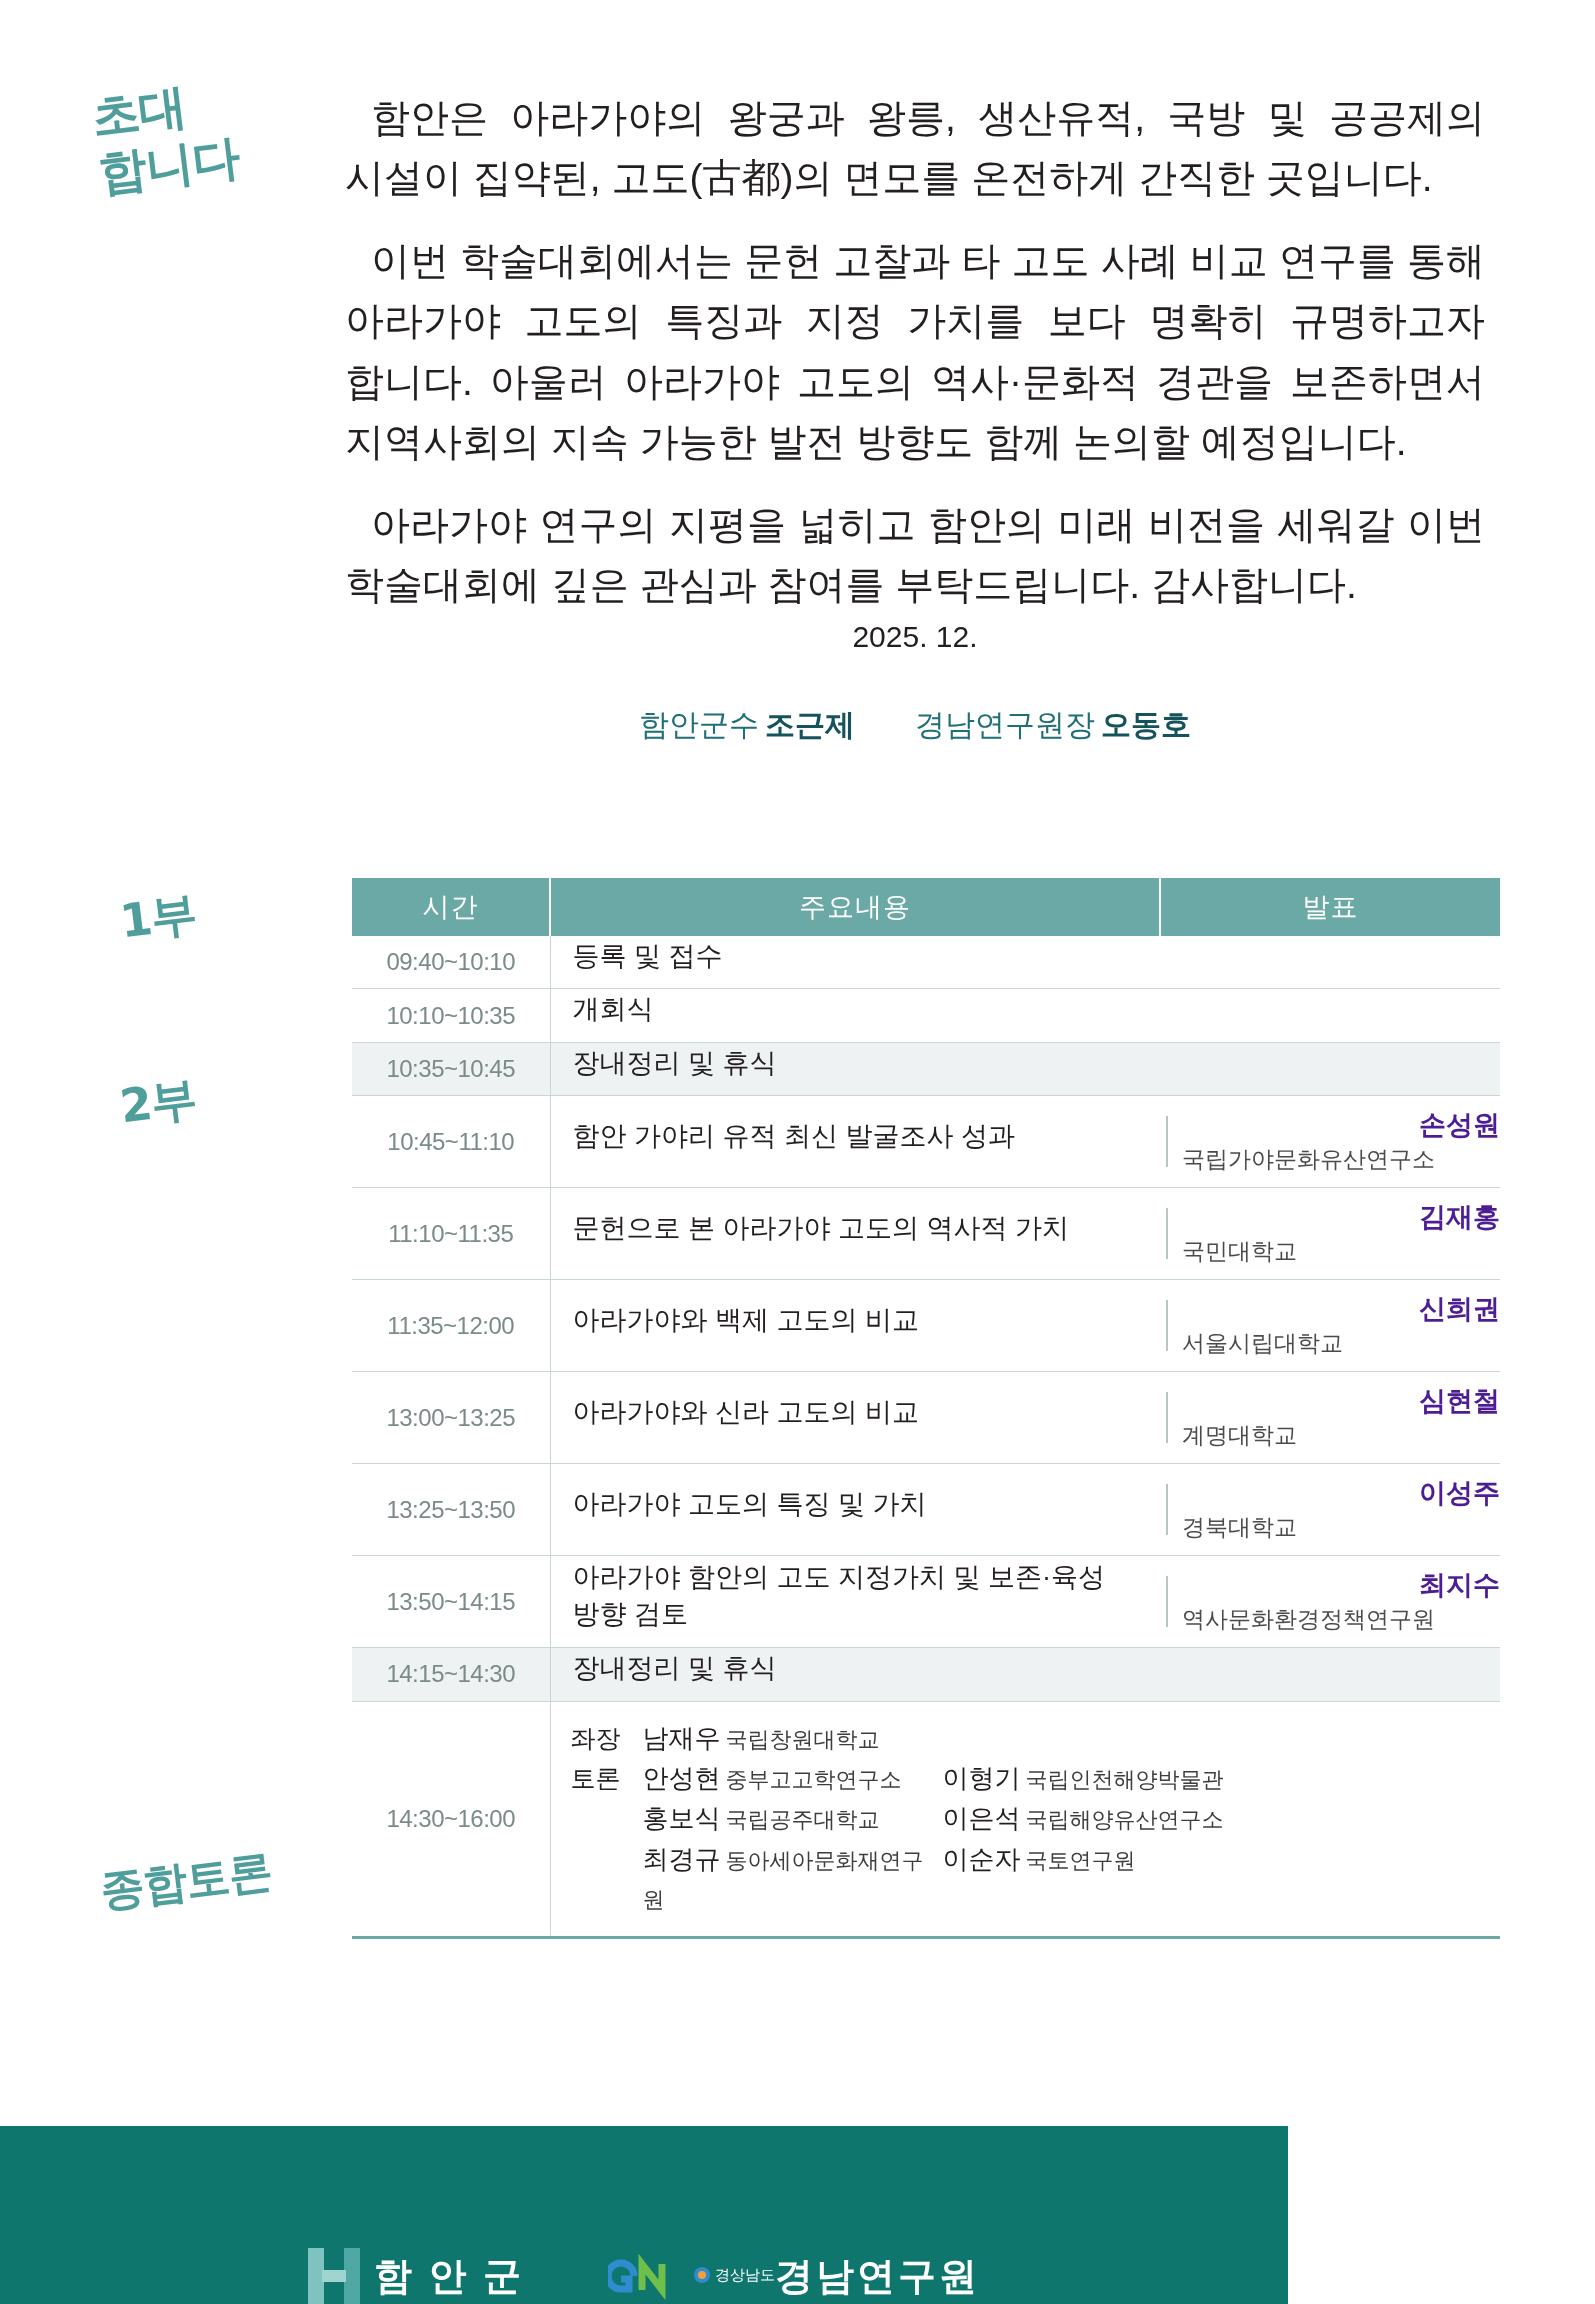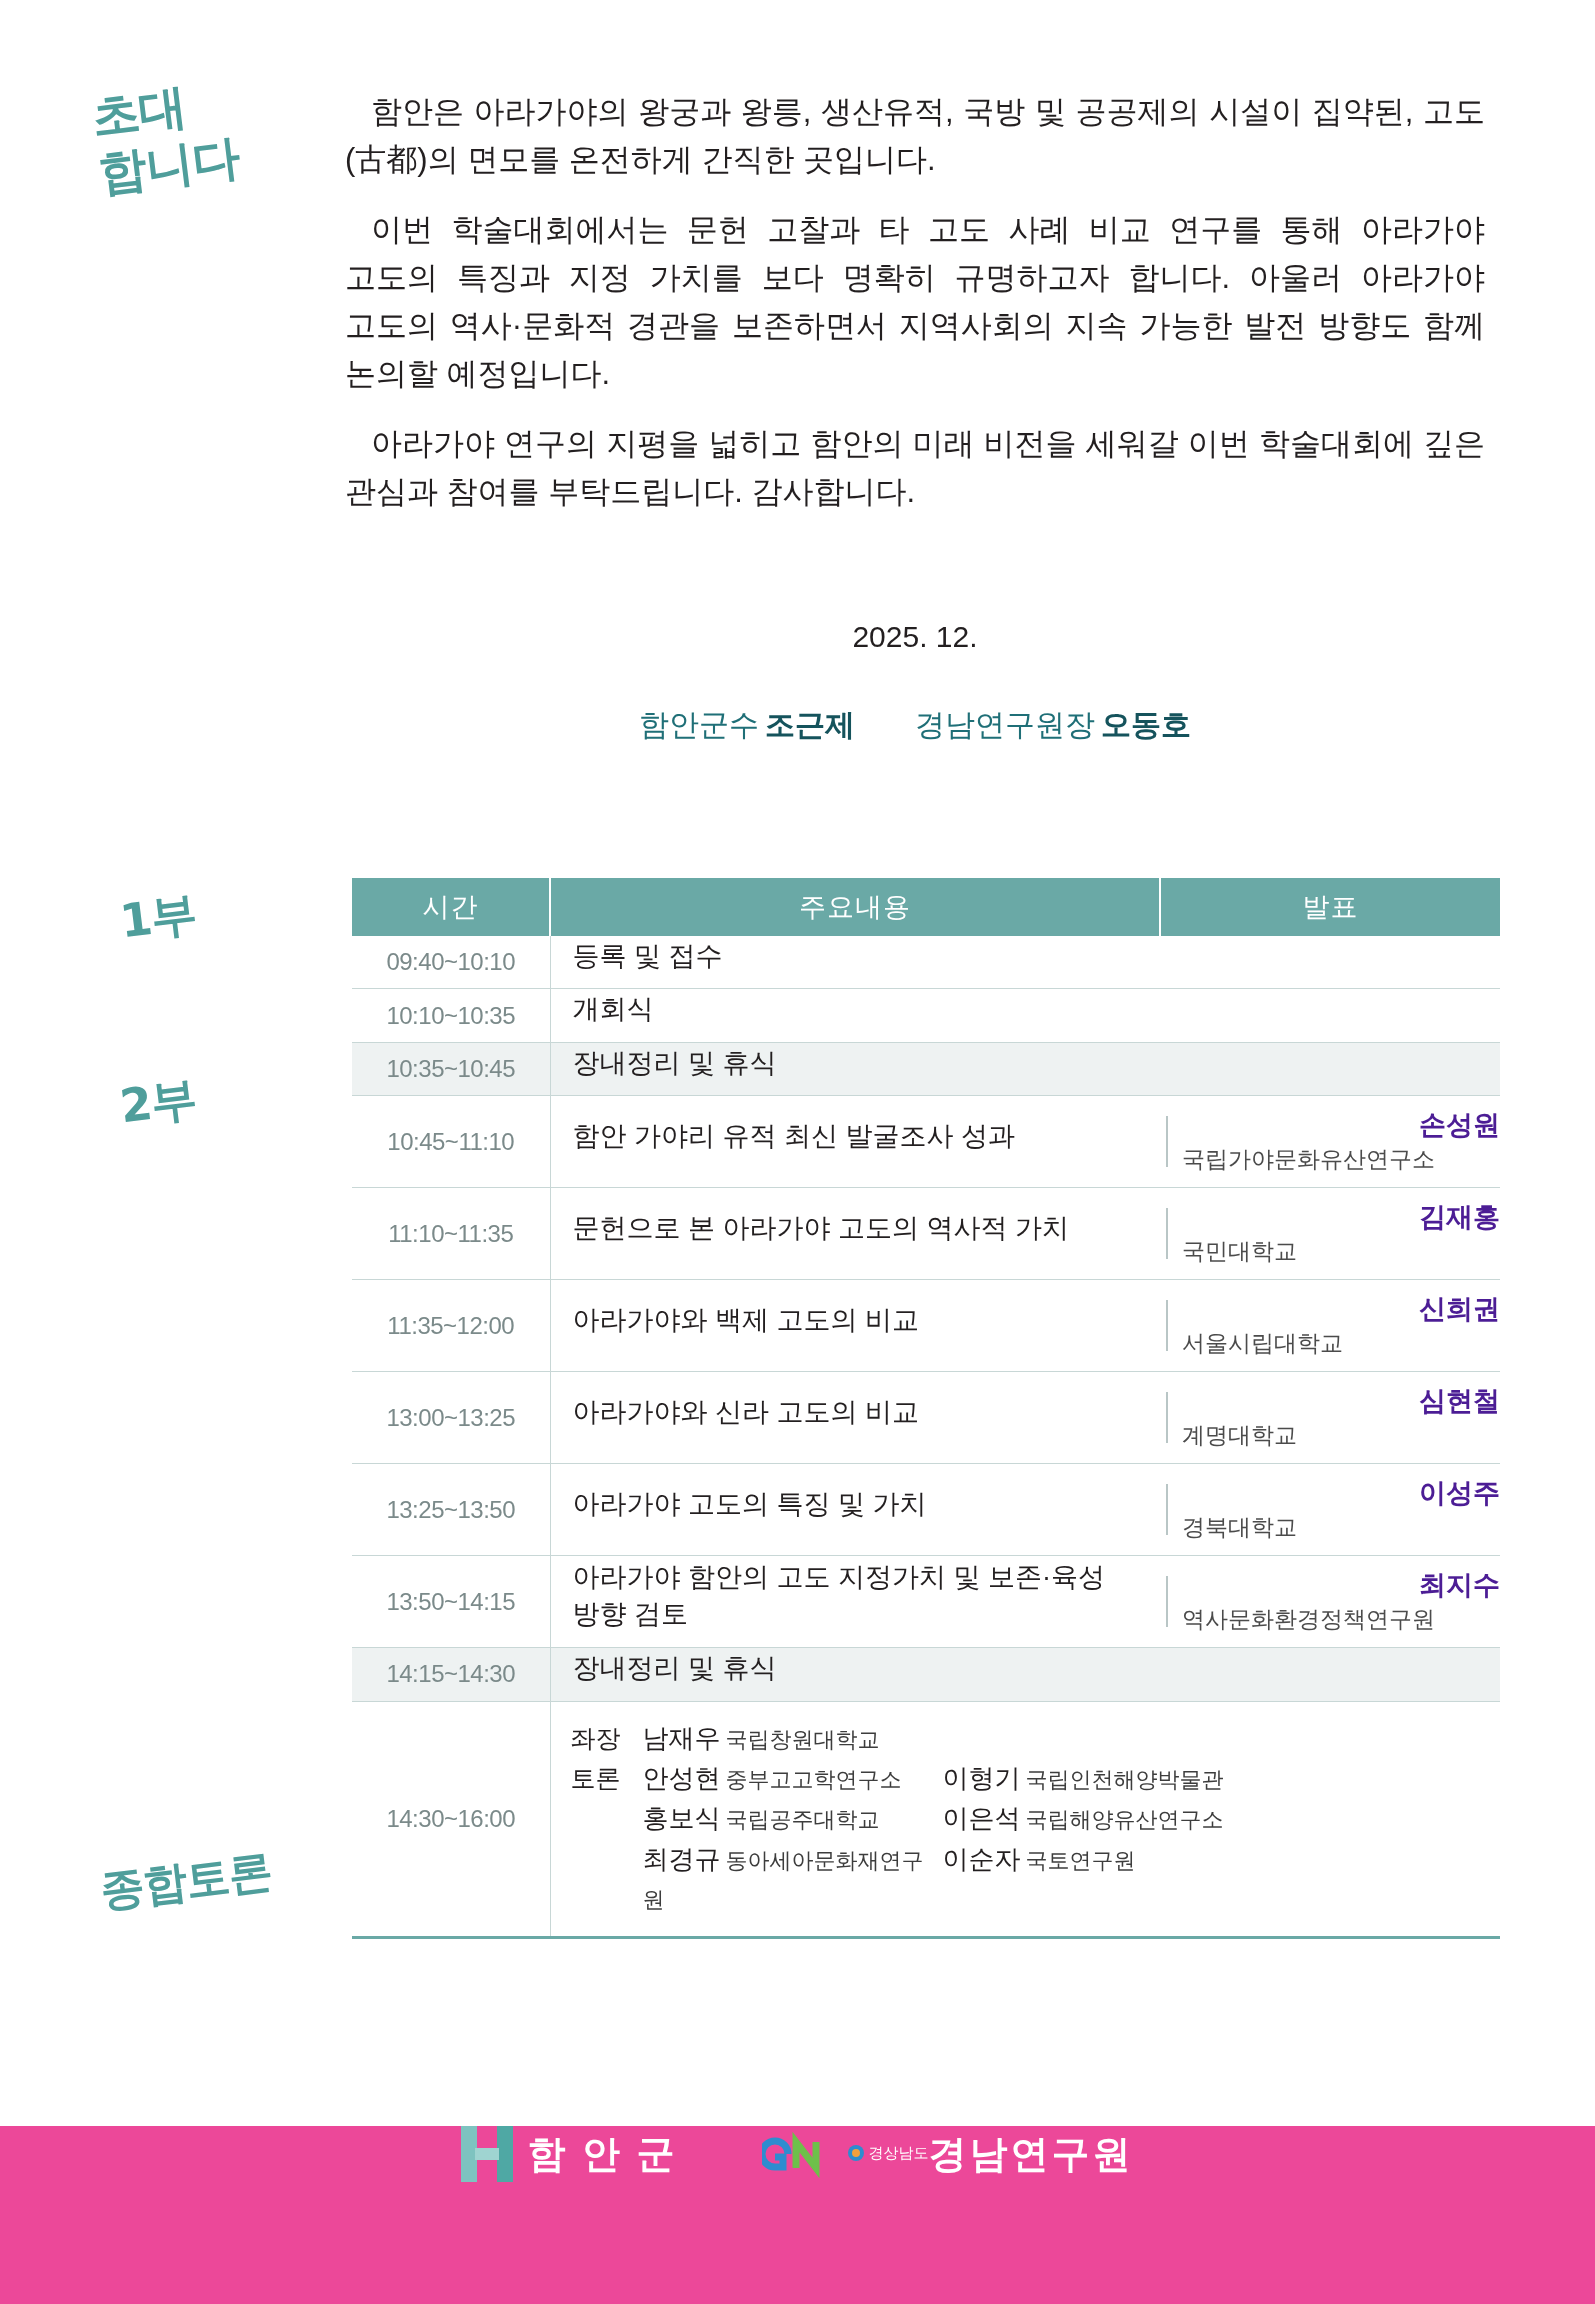--- a/index.html
+++ b/index.html
@@ -56,21 +56,21 @@
 
   
   .greeting {
     position: absolute;
     left: 345px;
     top: 88px;
     width: 1140px;
   }
   .greeting p {
     margin: 0 0 22px 0;
-    font-size: 31px;
+    font-size: 39px;
     line-height: 1.55;
     text-align: justify;
     text-indent: 26px;
     color: #231f20;
     word-break: keep-all;
   }
 
   .date-line {
     position: absolute;
     left: 345px;
@@ -213,25 +213,25 @@
     margin-left: 5px;
   }
   .schedule tr.last td { border-bottom: 3px solid #6aa9a6; }
   .schedule tr.headrow th { border-bottom: none; }
 
   
   .footer {
     position: absolute;
     left: 0;
     top: 2126px;
-    width: 1595px;
+    width: 1288px;
     height: 178px;
-    background: #ec4899;
-    display: flex;
-    align-items: flex-start;
+    background: #0f766e;
+    display: flex;
+    align-items: flex-end;
     justify-content: center;
   }
   .logo-group {
     display: flex;
     align-items: center;
   }
   .logo-block {
     display: flex;
     align-items: center;
     margin: 0 42px;

